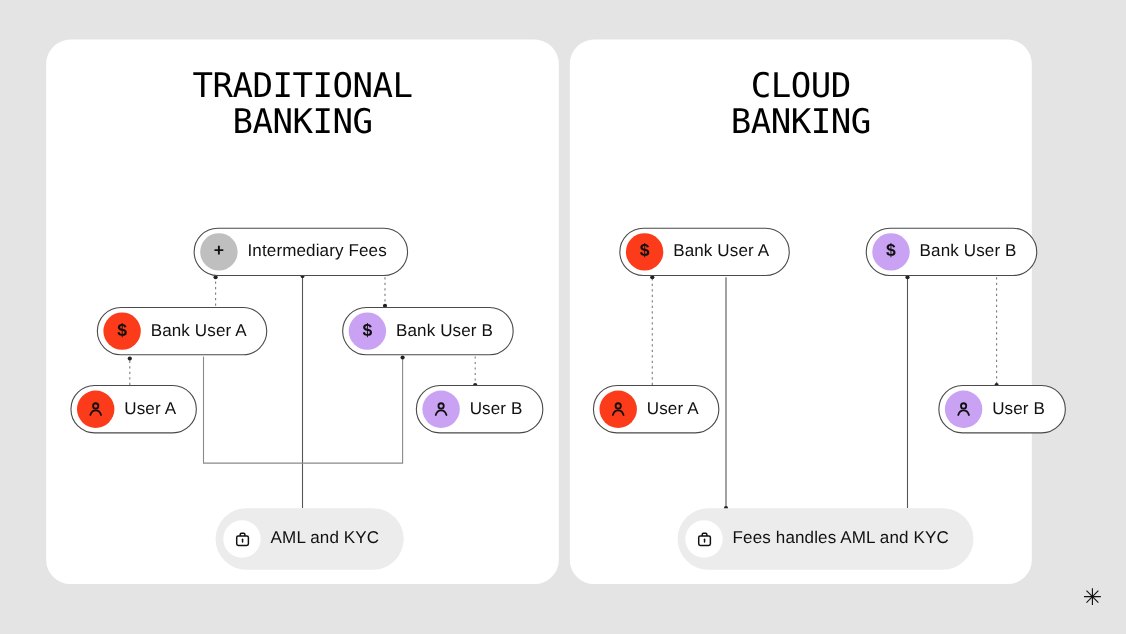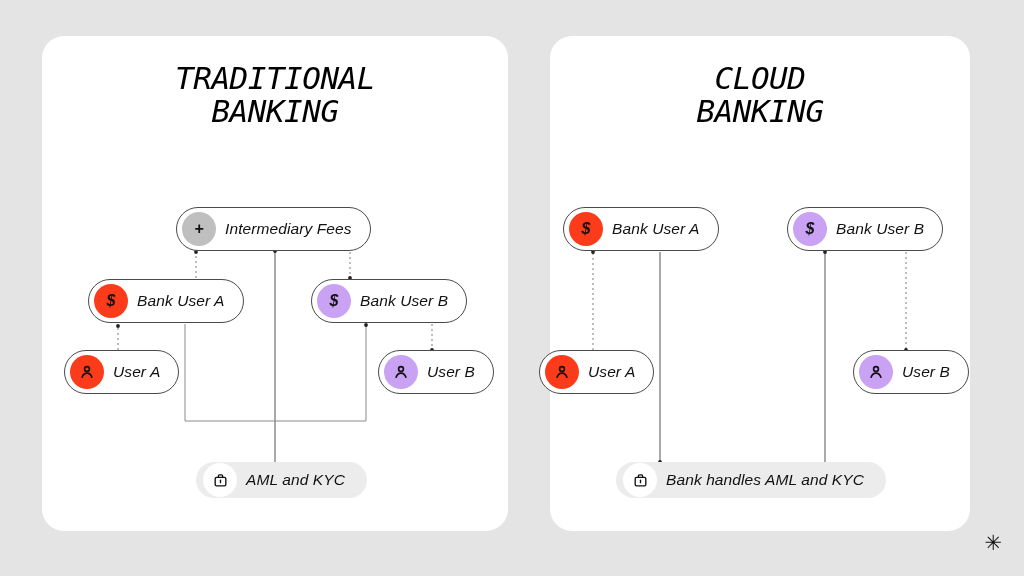--- a/index.html
+++ b/index.html
@@ -14,33 +14,32 @@
     background: #e4e4e4;
     font-family: "Liberation Sans", sans-serif;
     position: relative;
   }
 
   .stage {
     position: absolute;
     inset: 0;
     width: 1024px;
     height: 576px;
-    font-style: italic;
   }
 
   
   .panel {
     position: absolute;
     top: 36px;
     height: 495px;
     background: #ffffff;
     border-radius: 22px;
   }
   .panel-left  { left: 42px;  width: 466px; }
-  .panel-right { left: 550px; width: 420px; }
+  .panel-right { left: 518px; width: 420px; }
 
   
   .panel-title {
     position: absolute;
     left: 0;
     right: 0;
     top: 26px;
     text-align: center;
     font-family: "DejaVu Sans Mono", "Liberation Mono", monospace;
     font-size: 31px;
@@ -76,21 +75,21 @@
     background: #ffffff;
     padding: 0 18px 0 5px;
     gap: 9px;
     white-space: nowrap;
     z-index: 3;
   }
   .node.shaded {
     background: #ececec;
     border: none;
     padding: 0 22px 0 7px;
-    height: 36px;
+    height: 56px;
   }
   .node-label {
     font-size: 15.5px;
     color: #111111;
     letter-spacing: 0.1px;
   }
 
   .badge {
     width: 34px;
     height: 34px;
@@ -269,18 +268,18 @@
   </div>
 
   <div class="node shaded" style="left:616px; top:462px;">
     <span class="badge white">
       <svg width="17" height="17" viewBox="0 0 24 24" fill="none" stroke="#111" stroke-width="1.9" stroke-linejoin="round">
         <rect x="4.5" y="7.5" width="15" height="12" rx="2"></rect>
         <path d="M9 7.5V5.5a1.5 1.5 0 0 1 1.5-1.5h3A1.5 1.5 0 0 1 15 5.5v2"></path>
         <path d="M12 11.5v3.5" stroke-linecap="round"></path>
       </svg>
     </span>
-    <span class="node-label">Bank handles AML and KYC</span>
+    <span class="node-label">Fees handles AML and KYC</span>
   </div>
 
   <div class="corner-mark">✳</div>
 
 </div>
 
 </body></html>

